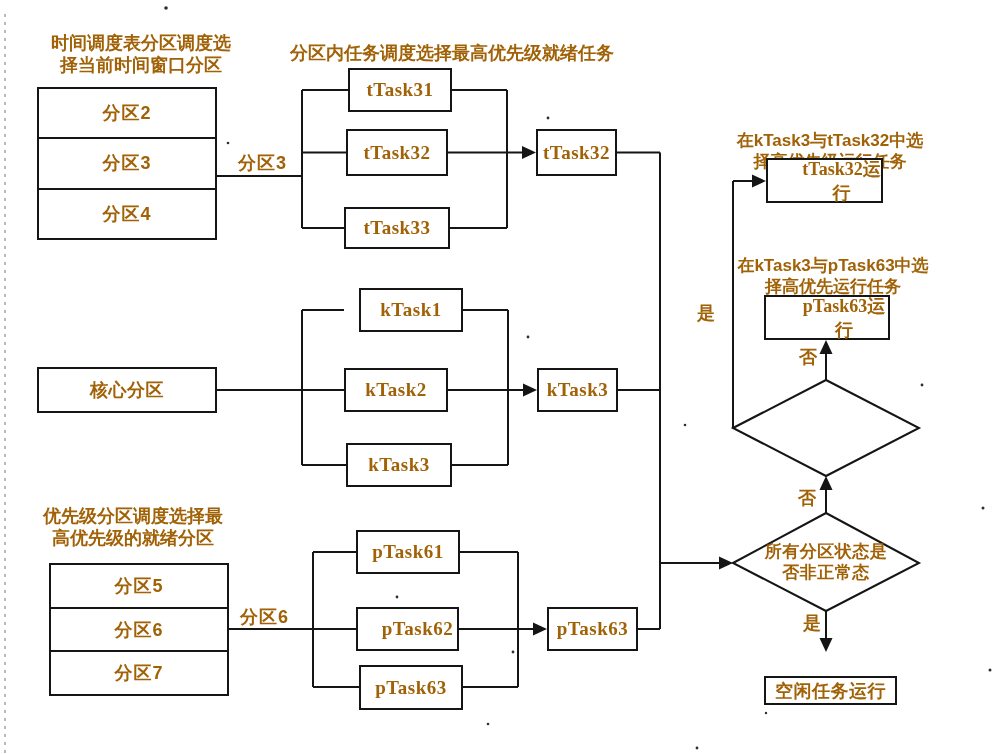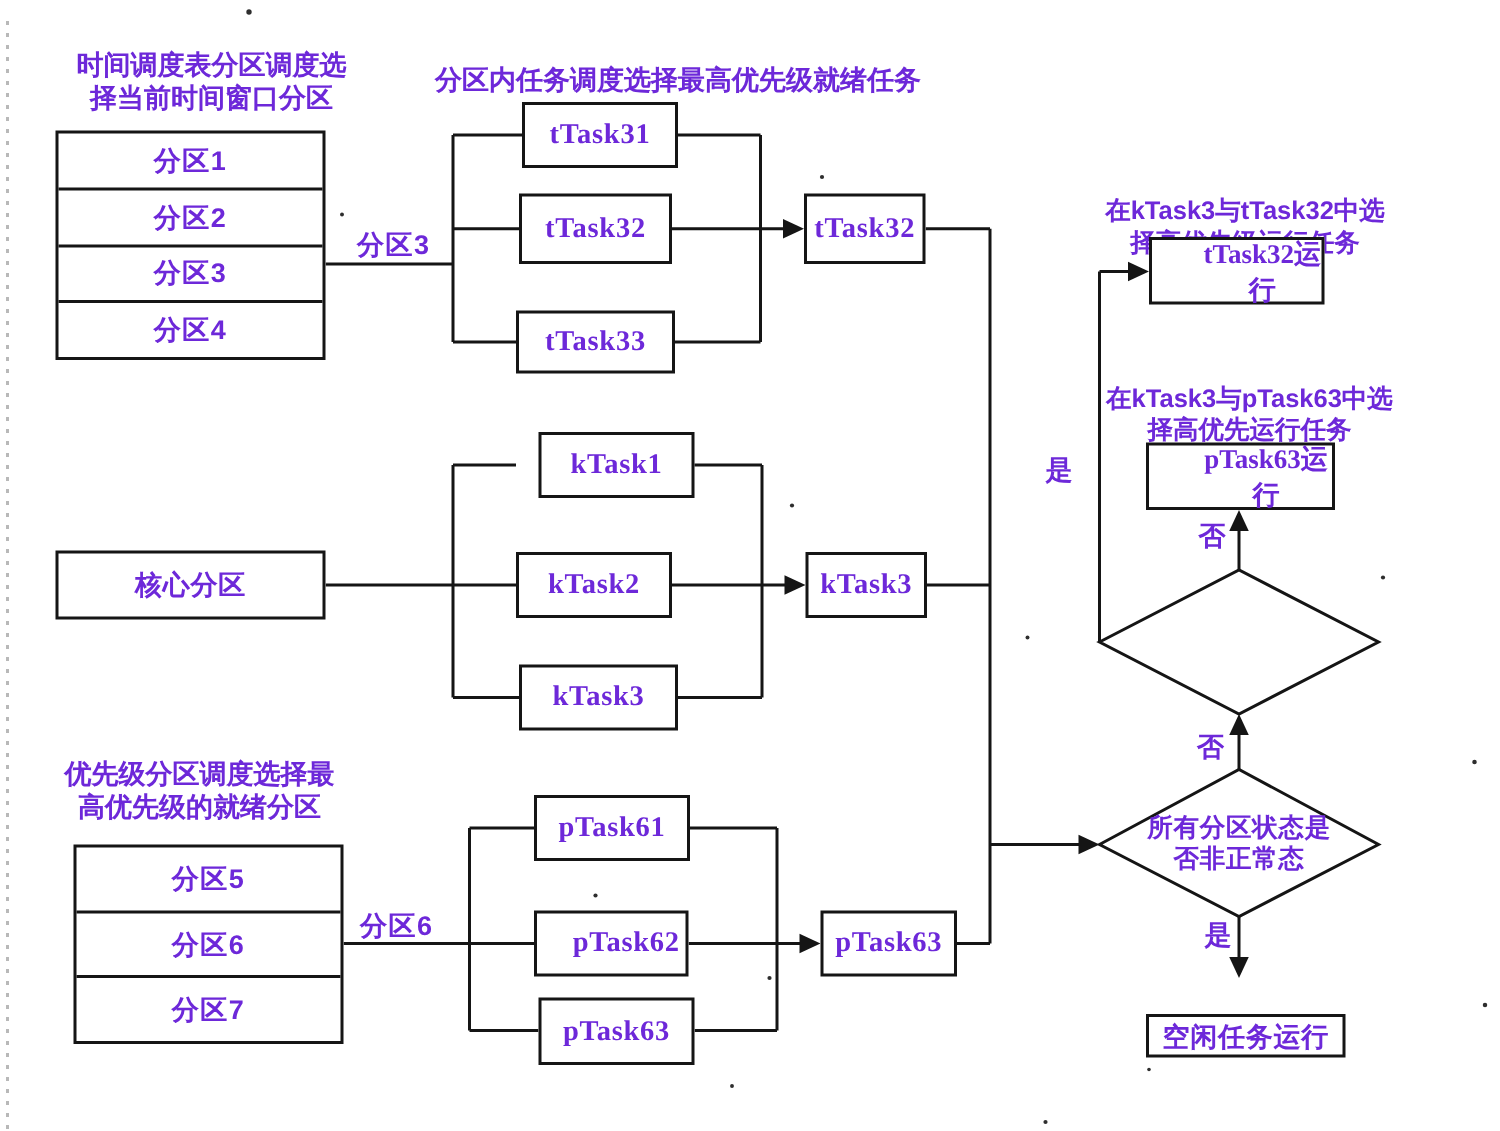--- a/index.html
+++ b/index.html
@@ -1,18 +1,18 @@
 <!DOCTYPE html>
 <html><head>
 <meta charset="utf-8">
 <style>
   html,body { margin:0; padding:0; background:#ffffff; }
   .canvas {
     position:relative; width:1000px; height:754px; background:#ffffff;
-    font-family:"Liberation Sans", sans-serif; color:#6d28d9; overflow:hidden;
+    font-family:"Liberation Sans", sans-serif; color:#a16207; overflow:hidden;
   }
   .box {
     position:absolute; border:2px solid #151515; background:#ffffff;
     display:flex; align-items:center; justify-content:center;
     font-weight:700; box-sizing:border-box; text-align:center;
   }
   .task { font-family:"Liberation Serif","DejaVu Serif",serif; font-size:19px; letter-spacing:.5px; }
   .cnbox { font-size:18px; letter-spacing:.5px; }
   .runbox { font-size:18px; font-family:"Liberation Serif","DejaVu Serif",serif;padding-left:34px; }
   .ptable {
@@ -86,21 +86,20 @@
       <circle cx="697" cy="748" r="1.4"></circle>
     </g>
   </svg>
 
   <div class="scan-edge"></div>
 
   <div class="title" style="left:35px; top:32px; width:212px;">时间调度表分区调度选
 择当前时间窗口分区</div>
 
   <div class="ptable" style="left:37px; top:87px; width:180px; height:153px;">
-    <div class="prow">分区1</div>
     <div class="prow">分区2</div>
     <div class="prow">分区3</div>
     <div class="prow">分区4</div>
   </div>
 
   <div class="lbl" style="left:238px; top:151px;">分区3</div>
 
   <div class="title" style="left:282px; top:42px; width:340px;">分区内任务调度选择最高优先级就绪任务</div>
 
   <div class="box task" style="left:348px; top:68px; width:104px; height:44px;">tTask31</div>

